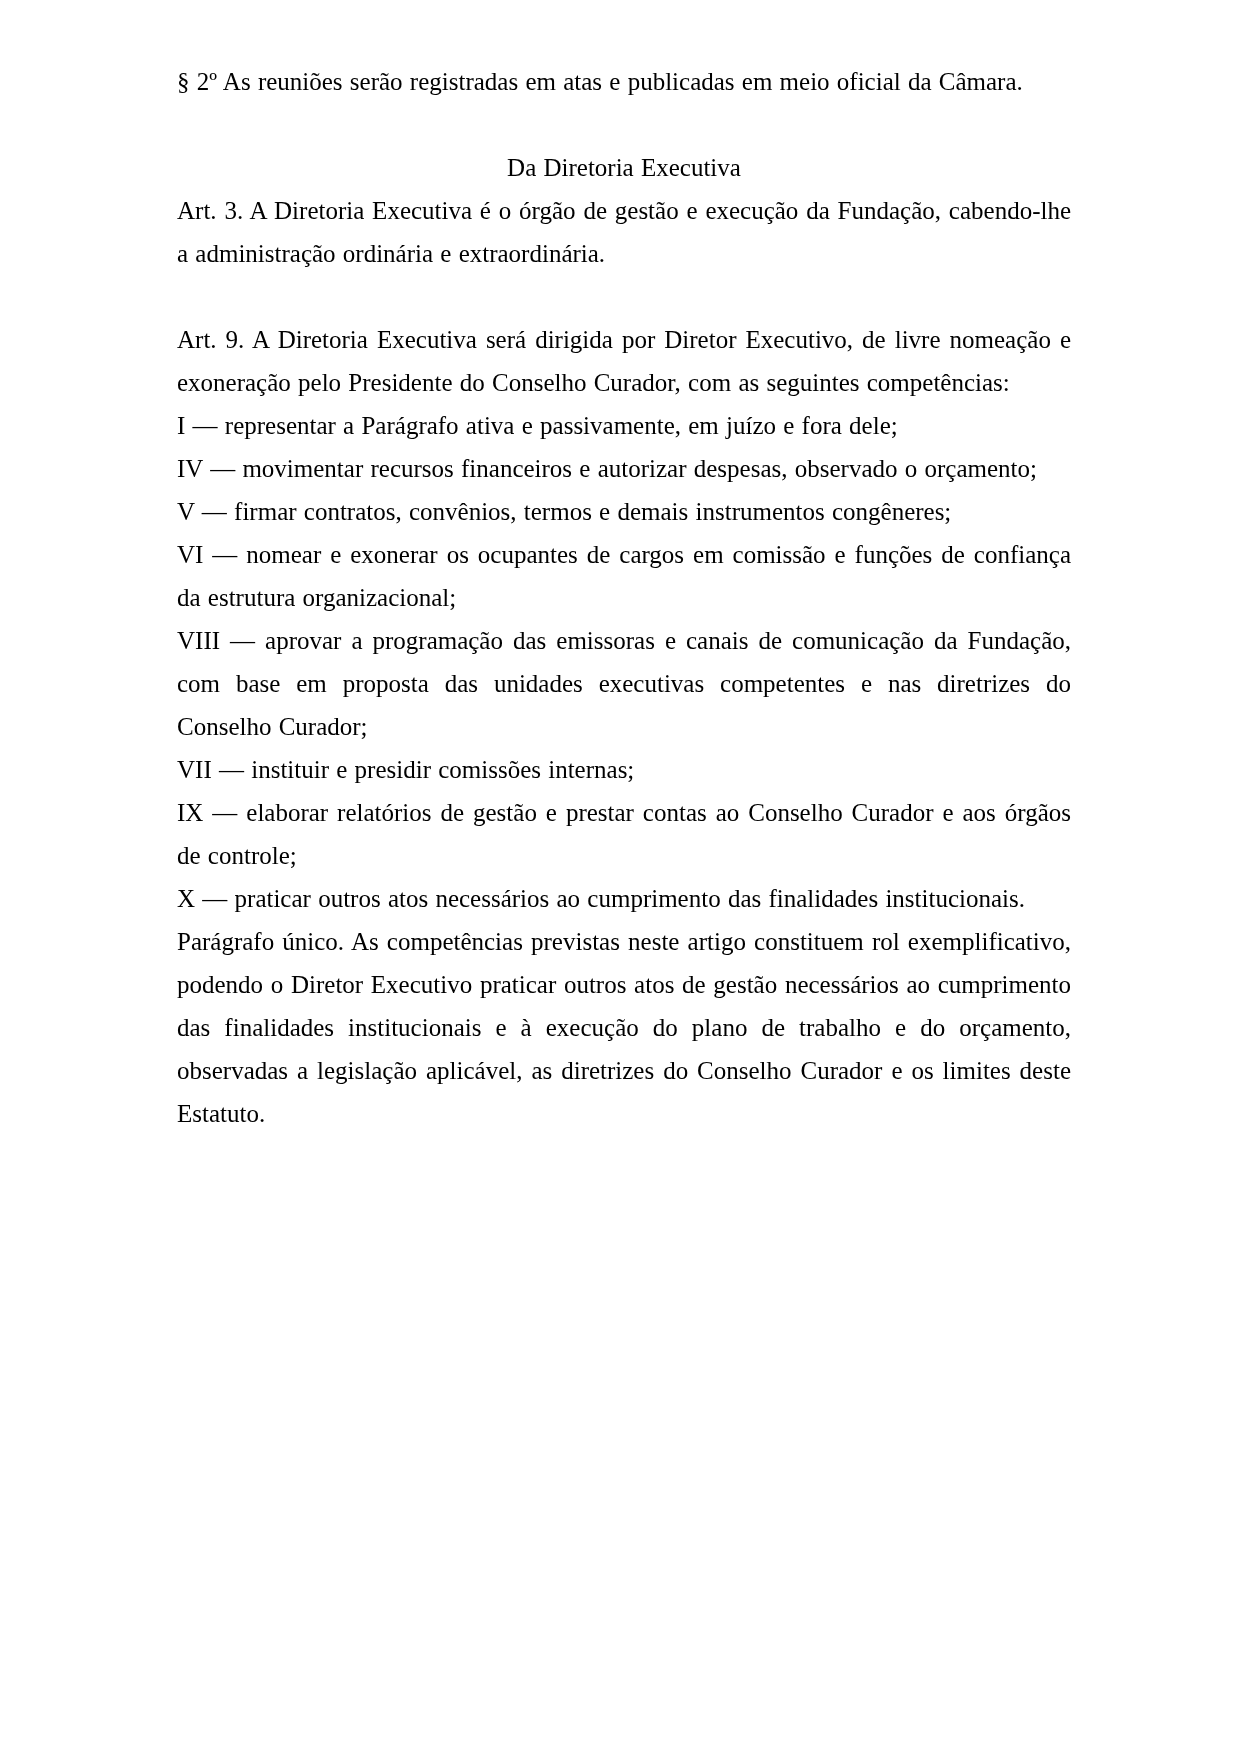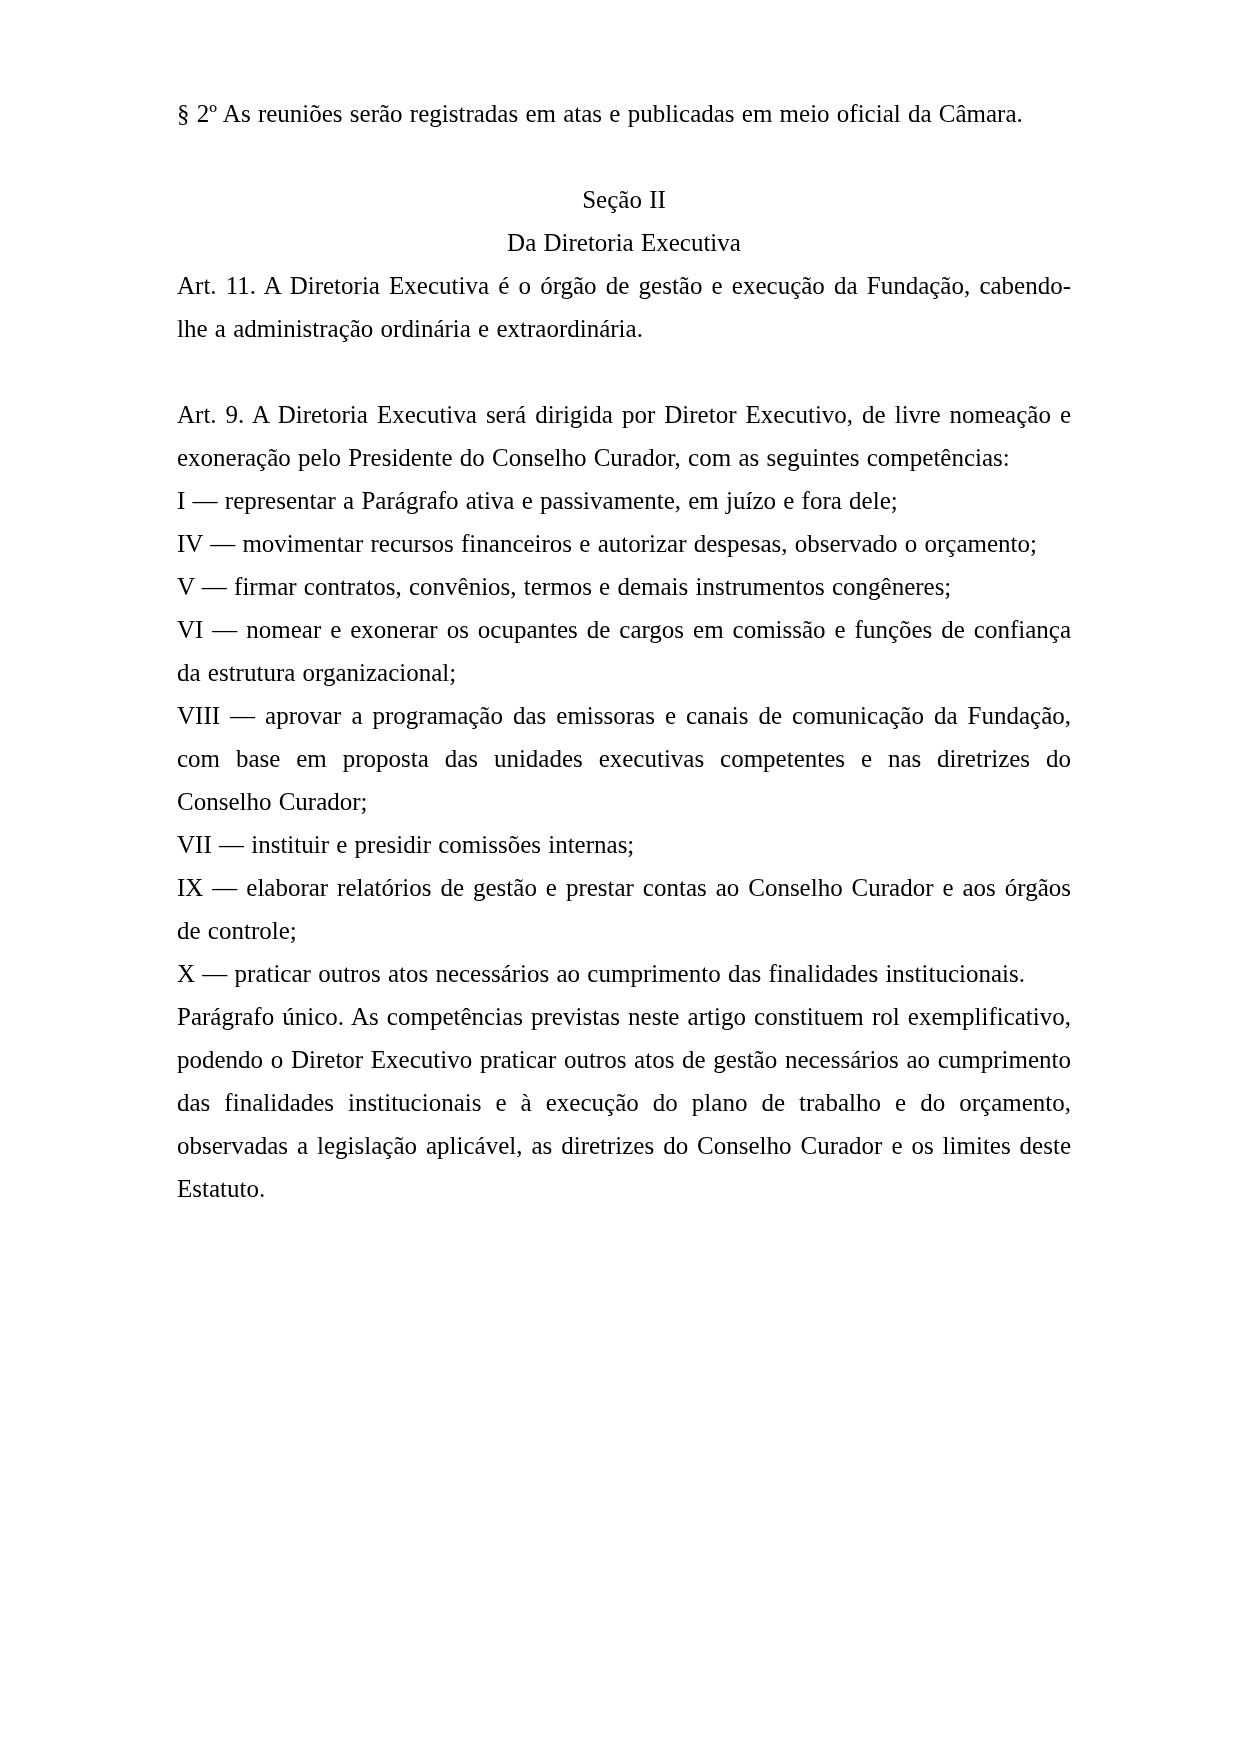--- a/index.html
+++ b/index.html
@@ -11,21 +11,21 @@
     min-height: 1754px;
     background: #ffffff;
     color: #000000;
     font-family: "Liberation Serif", "DejaVu Serif", serif;
     font-size: 25px;
   }
   .page {
     box-sizing: border-box;
     width: 1228px;
     min-height: 1754px;
-    padding: 92px 157px 60px 177px;
+    padding: 60px 157px 60px 177px;
     background: #ffffff;
   }
   .para {
     margin: 0;
     line-height: 43px;
     word-spacing: 1px;
   }
   .para.body {
     text-align: justify;
     text-justify: inter-word;
@@ -36,23 +36,22 @@
   .para.spacer {
     height: 43px;
   }
 </style>
 </head>
 <body style="background: rgb(255, 255, 255); color: rgb(0, 0, 0);">
 
 <div class="page">
     <p class="para body">§ 2º As reuniões serão registradas em atas e publicadas em meio oficial da Câmara.</p>
     <p class="para spacer"></p>
-    <p class="para center">Seção II</p>
     <p class="para center">Da Diretoria Executiva</p>
-    <p class="para body">Art. 11. A Diretoria Executiva é o órgão de gestão e execução da Fundação, cabendo-lhe a administração ordinária e extraordinária.</p>
+    <p class="para body">Art. 3. A Diretoria Executiva é o órgão de gestão e execução da Fundação, cabendo-lhe a administração ordinária e extraordinária.</p>
     <p class="para spacer"></p>
     <p class="para body">Art. 9. A Diretoria Executiva será dirigida por Diretor Executivo, de livre nomeação e exoneração pelo Presidente do Conselho Curador, com as seguintes competências:</p>
     <p class="para body">I — representar a Parágrafo ativa e passivamente, em juízo e fora dele;</p>
     <p class="para body">IV — movimentar recursos financeiros e autorizar despesas, observado o orçamento;</p>
     <p class="para body">V — firmar contratos, convênios, termos e demais instrumentos congêneres;</p>
     <p class="para body">VI — nomear e exonerar os ocupantes de cargos em comissão e funções de confiança da estrutura organizacional;</p>
     <p class="para body">VIII — aprovar a programação das emissoras e canais de comunicação da Fundação, com base em proposta das unidades executivas competentes e nas diretrizes do Conselho Curador;</p>
     <p class="para body">VII — instituir e presidir comissões internas;</p>
     <p class="para body">IX — elaborar relatórios de gestão e prestar contas ao Conselho Curador e aos órgãos de controle;</p>
     <p class="para body">X — praticar outros atos necessários ao cumprimento das finalidades institucionais.</p>

